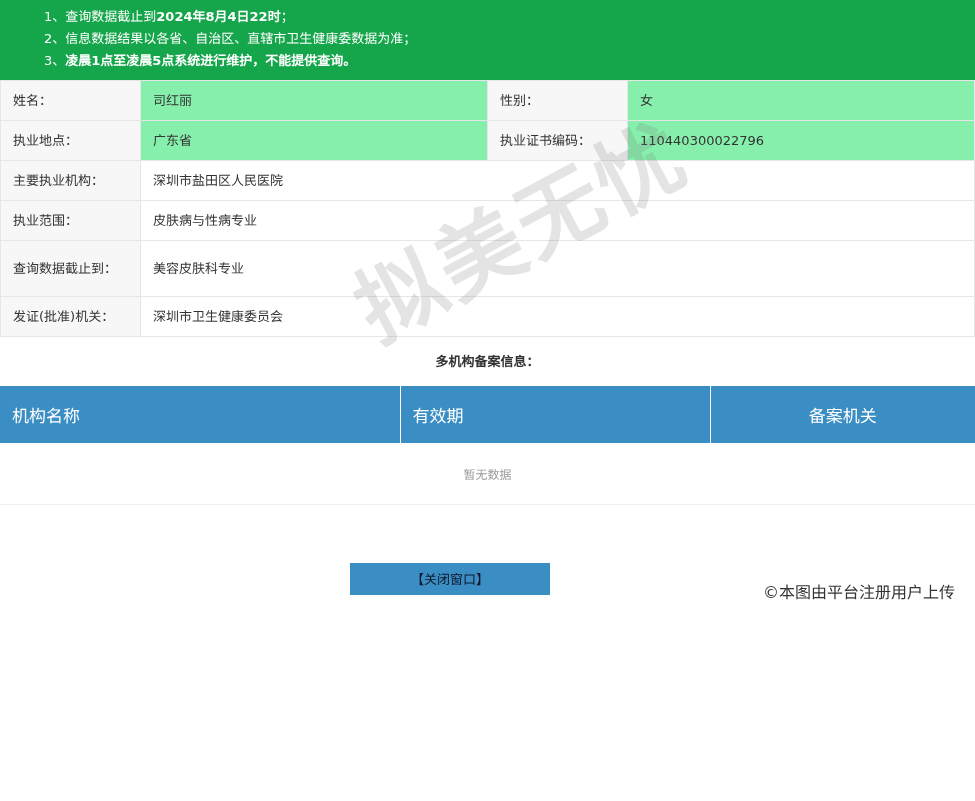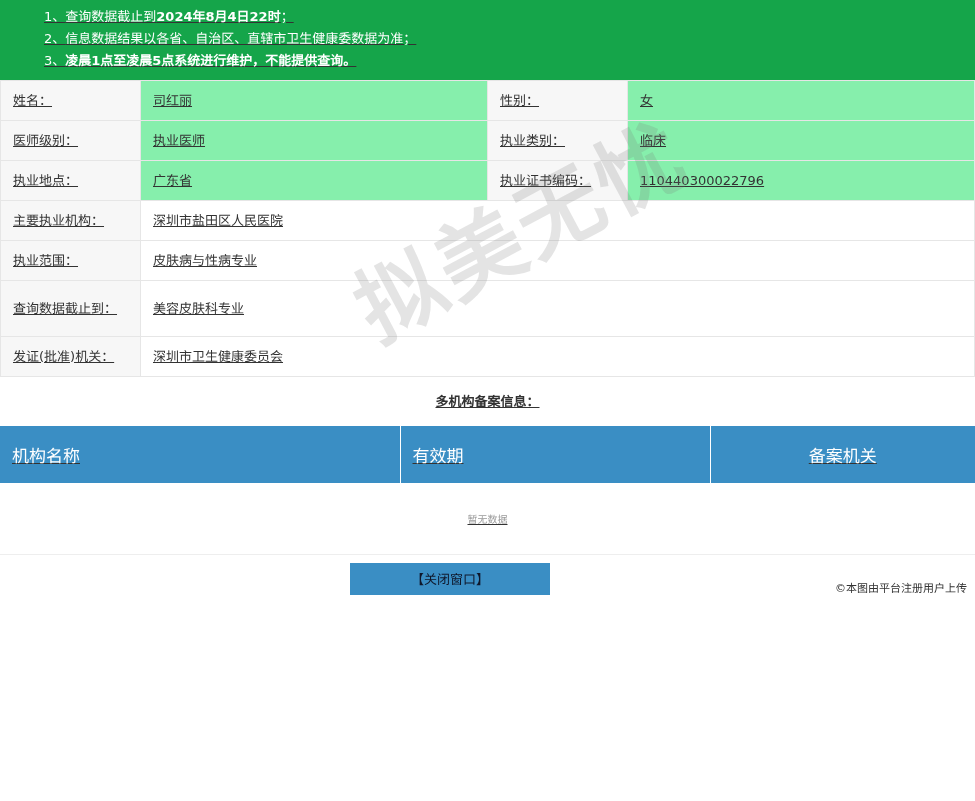--- a/index.html
+++ b/index.html
@@ -12,21 +12,20 @@
     font-family: "DejaVu Sans", "Liberation Sans", sans-serif;
     font-size: 13px;
     color: #333333;
     overflow: hidden;
   }
   #page {
     position: relative;
     width: 975px;
     height: 607px;
     overflow: hidden;
-    text-decoration: underline;
   }
 
   
   .notice {
     background: #15a54a;
     color: #ffffff;
     padding: 6px 0 8px 0;
     font-size: 13px;
     line-height: 22px;
   }
@@ -85,22 +84,22 @@
     font-weight: normal;
     font-size: 17px;
     text-align: left;
     padding: 16px 12px;
     border-right: 1px solid #ffffff;
   }
   table.records th:last-child { border-right: none; text-align: center; }
   table.records td.empty {
     text-align: center;
     color: #9b9b9b;
-    font-size: 10px;
-    padding: 28px 0;
+    font-size: 12px;
+    padding: 22px 0;
     border-bottom: 1px solid #eeeeee;
     background: #ffffff;
   }
 
   
   .watermark {
     position: absolute;
     left: 330px;
     top: 255px;
     font-size: 86px;
@@ -134,23 +133,23 @@
     text-align: center;
     background: #3a8ec4;
     color: #0f172a;
     font-size: 13px;
     border: none;
     cursor: pointer;
     font-family: "DejaVu Sans", "Liberation Sans", sans-serif;
   }
   .copyright {
     position: absolute;
-    right: 8px;
+    right: 20px;
     top: 16px;
-    font-size: 11px;
+    font-size: 16px;
     color: #333333;
     white-space: nowrap;
   }
 </style>
 </head>
 <body>
 
 <div id="page">
 
   <div class="notice">
@@ -167,26 +166,20 @@
 
   <table class="info">
     <tbody>
       <tr>
         <td class="label">姓名：</td>
         <td class="value">司红丽</td>
         <td class="label">性别：</td>
         <td class="value">女</td>
       </tr>
       <tr>
-        <td class="label">医师级别：</td>
-        <td class="value">执业医师</td>
-        <td class="label">执业类别：</td>
-        <td class="value">临床</td>
-      </tr>
-      <tr>
         <td class="label">执业地点：</td>
         <td class="value">广东省</td>
         <td class="label">执业证书编码：</td>
         <td class="value">110440300022796</td>
       </tr>
       <tr>
         <td class="label">主要执业机构：</td>
         <td class="value-wide" colspan="3">深圳市盐田区人民医院</td>
       </tr>
       <tr>

